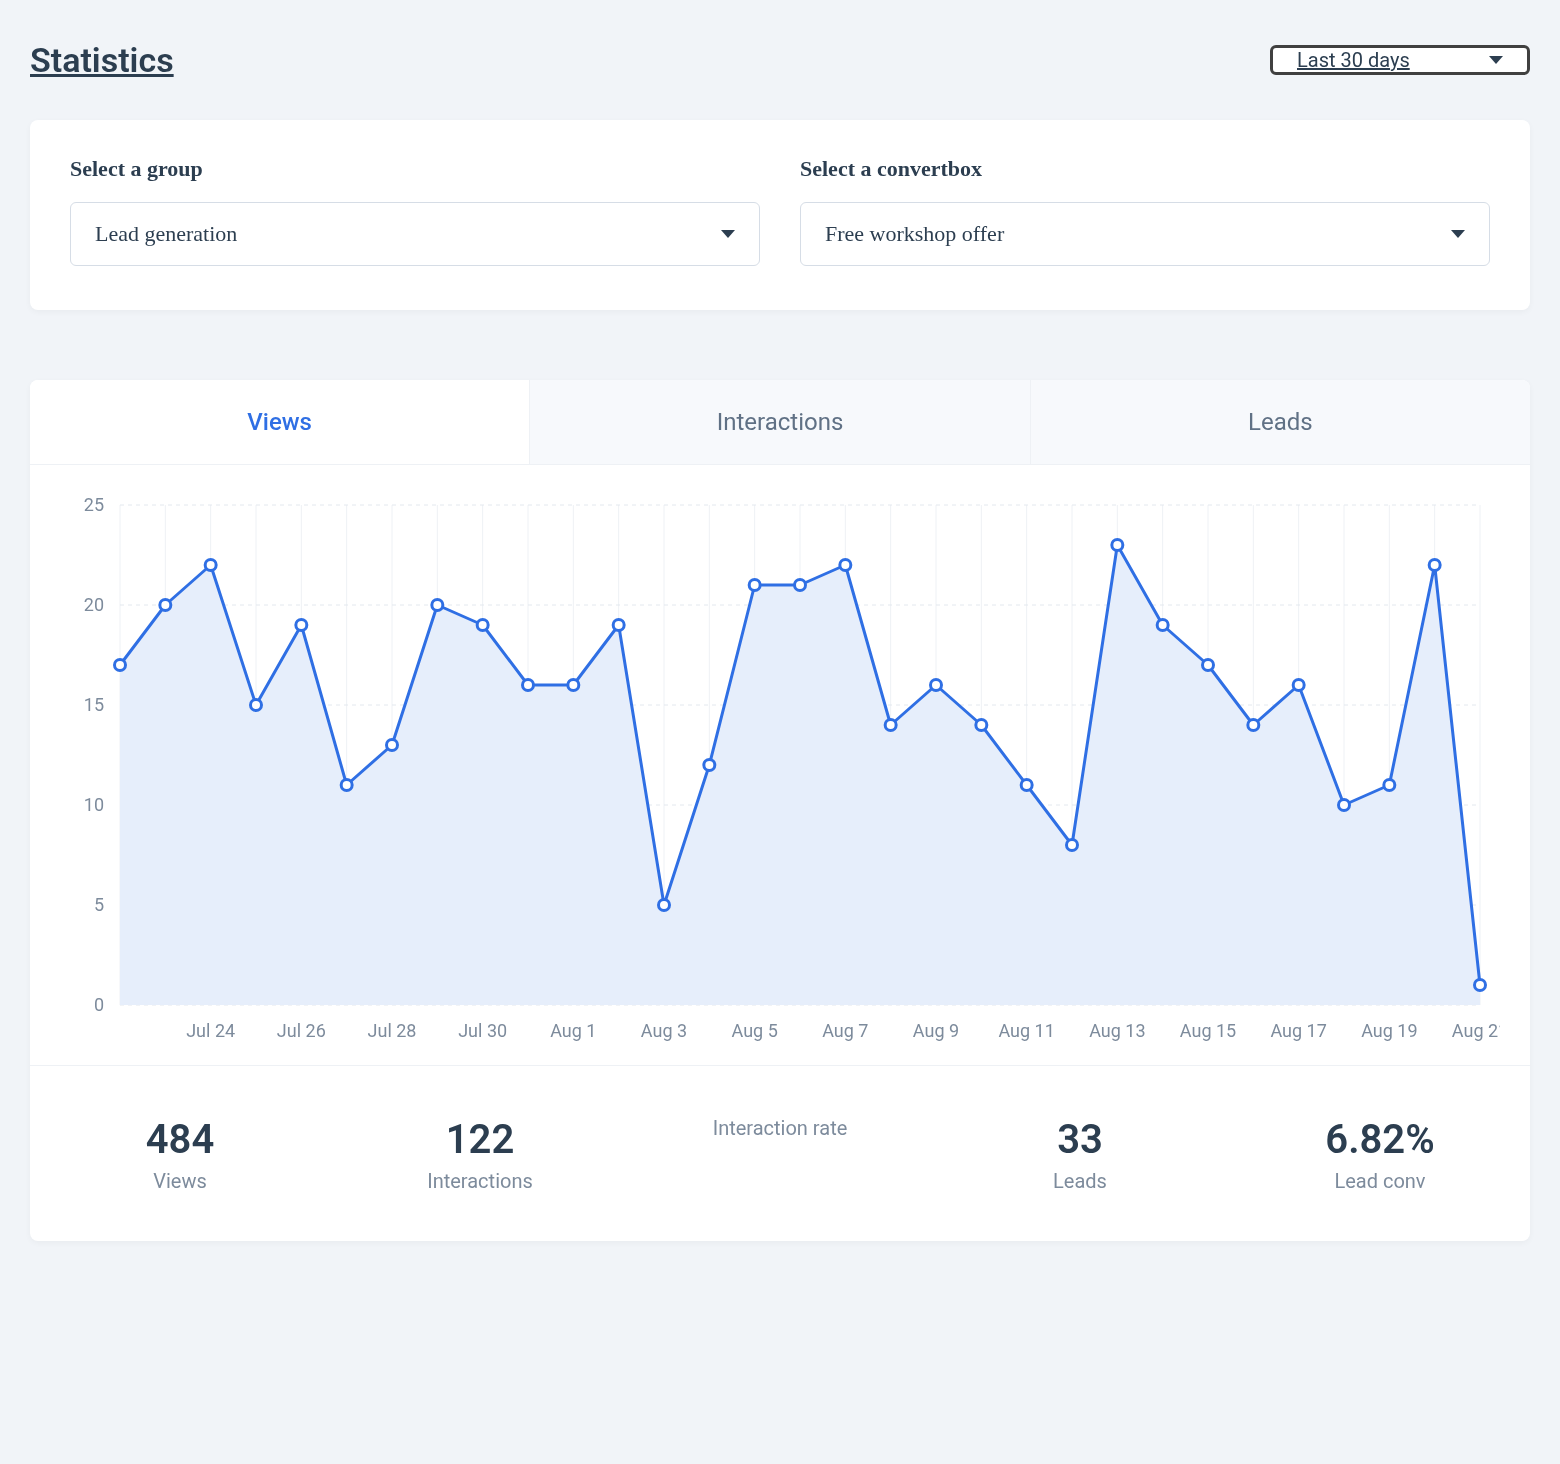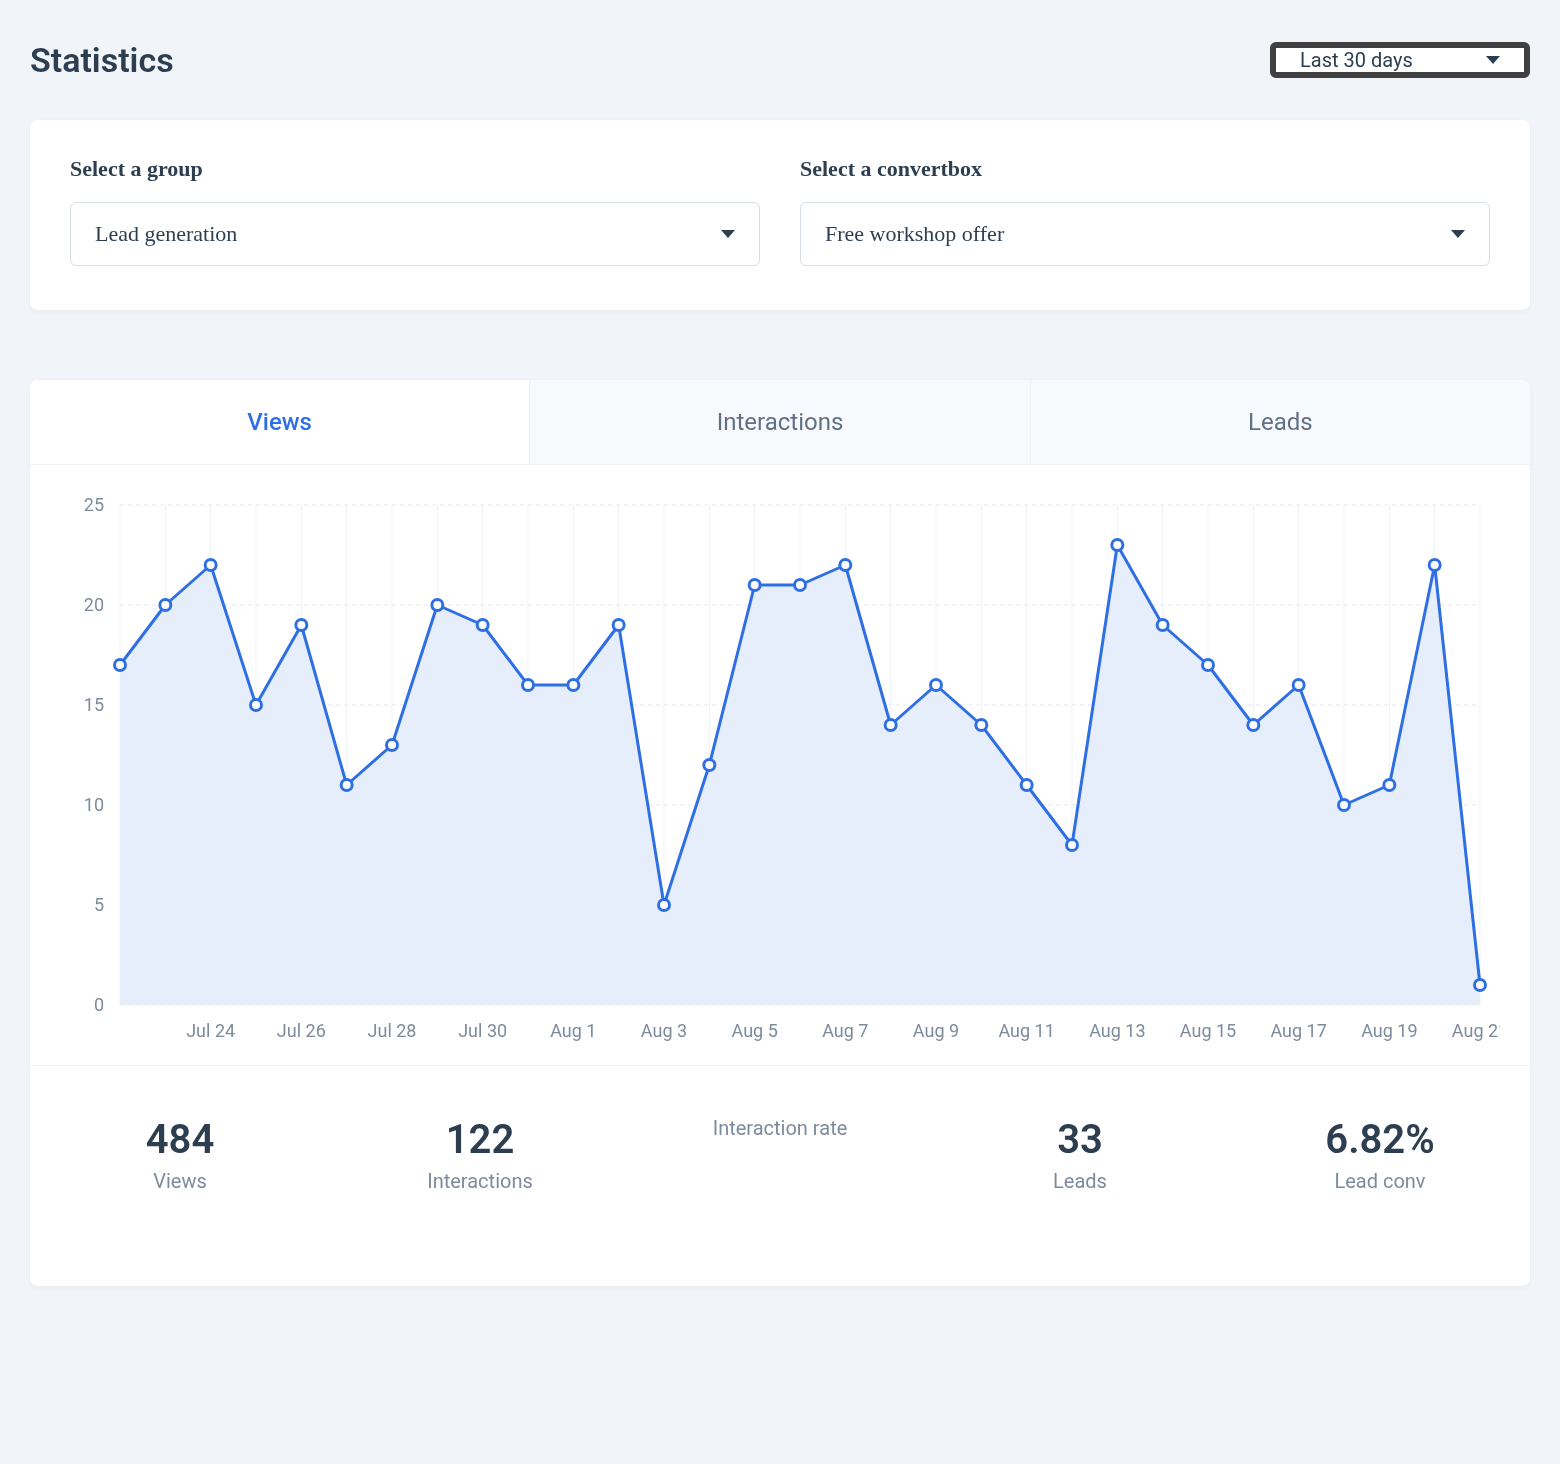--- a/index.html
+++ b/index.html
@@ -13,29 +13,30 @@
   transform-origin: top left;
 }
 .wrapper {
   padding: 40px 30px;
 }
 .header-row {
   display: flex;
   justify-content: space-between;
   align-items: center;
   margin-bottom: 40px;
+  text-decoration: underline;
 }
 .page-title {
   font-size: 34px;
   font-weight: 600;
   color: #2c3e50;
 }
 .date-range-btn {
   background: #fff;
-  border: 6px solid #404040;
+  border: 3px solid #404040;
   border-radius: 6px;
   padding: 0 24px;
   font-size: 20px;
   color: #2c3e50;
   display: flex;
   align-items: center;
   gap: 30px;
   cursor: pointer;
   min-width: 260px;
   justify-content: space-between;
@@ -109,21 +110,21 @@
 .chart-area {
   padding: 30px 30px 10px 30px;
   border-top: 1px solid #eef1f5;
 }
 .chart-svg {
   width: 100%;
   display: block;
 }
 .stats-row {
   display: flex;
-  padding: 50px 0 93px 0;
+  padding: 50px 0 48px 0;
   border-top: 1px solid #eef1f5;
 }
 .stat {
   flex: 1;
   text-align: center;
 }
 .stat-value {
   font-size: 40px;
   font-weight: 600;
   color: #2c3e50;

